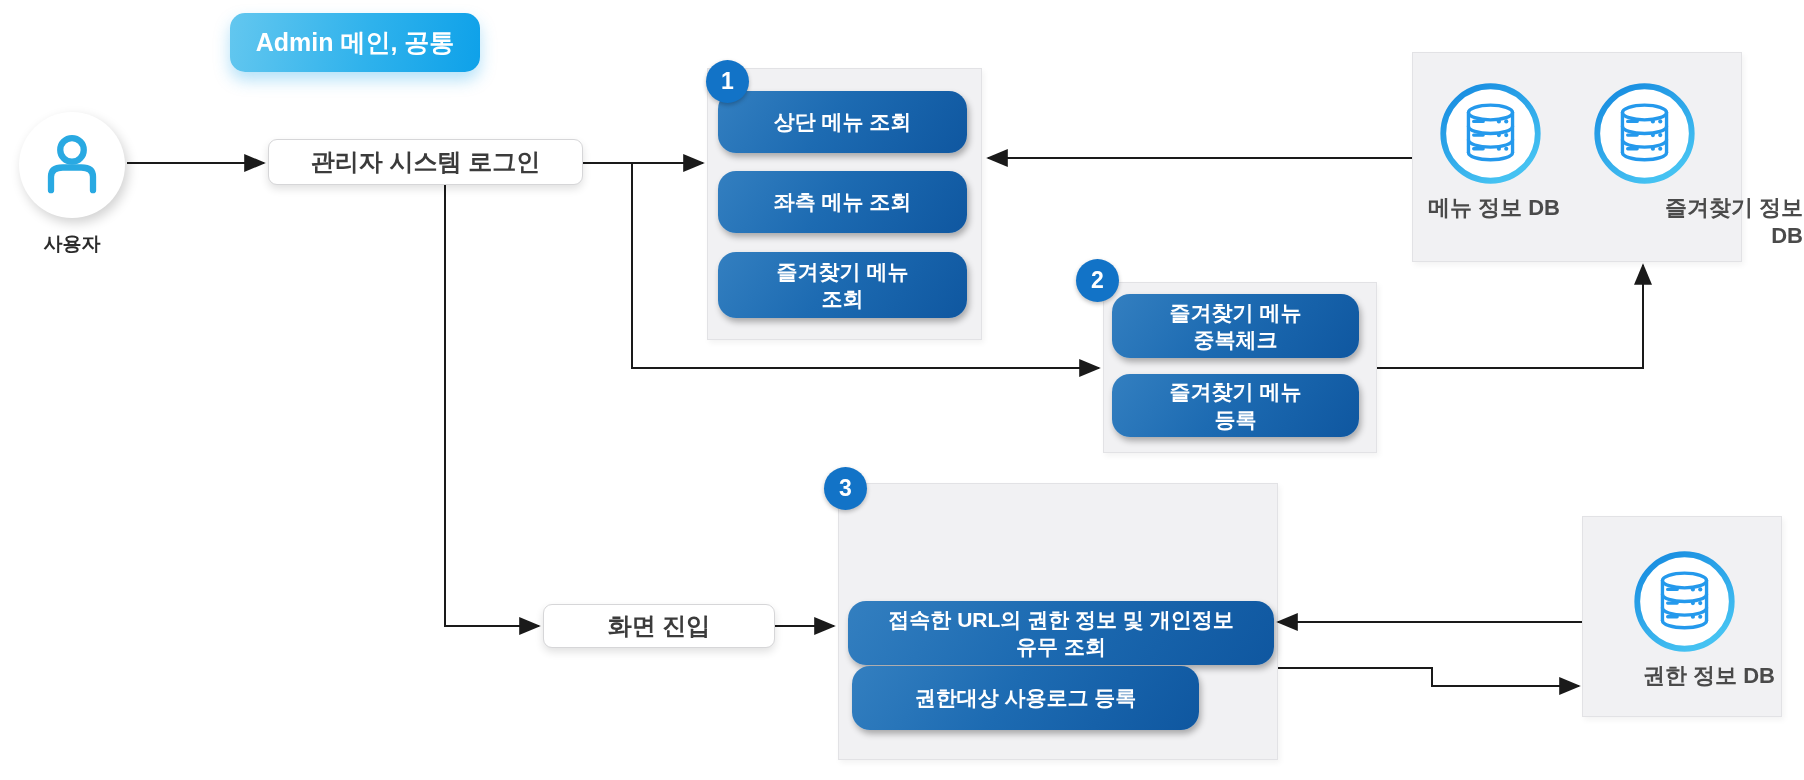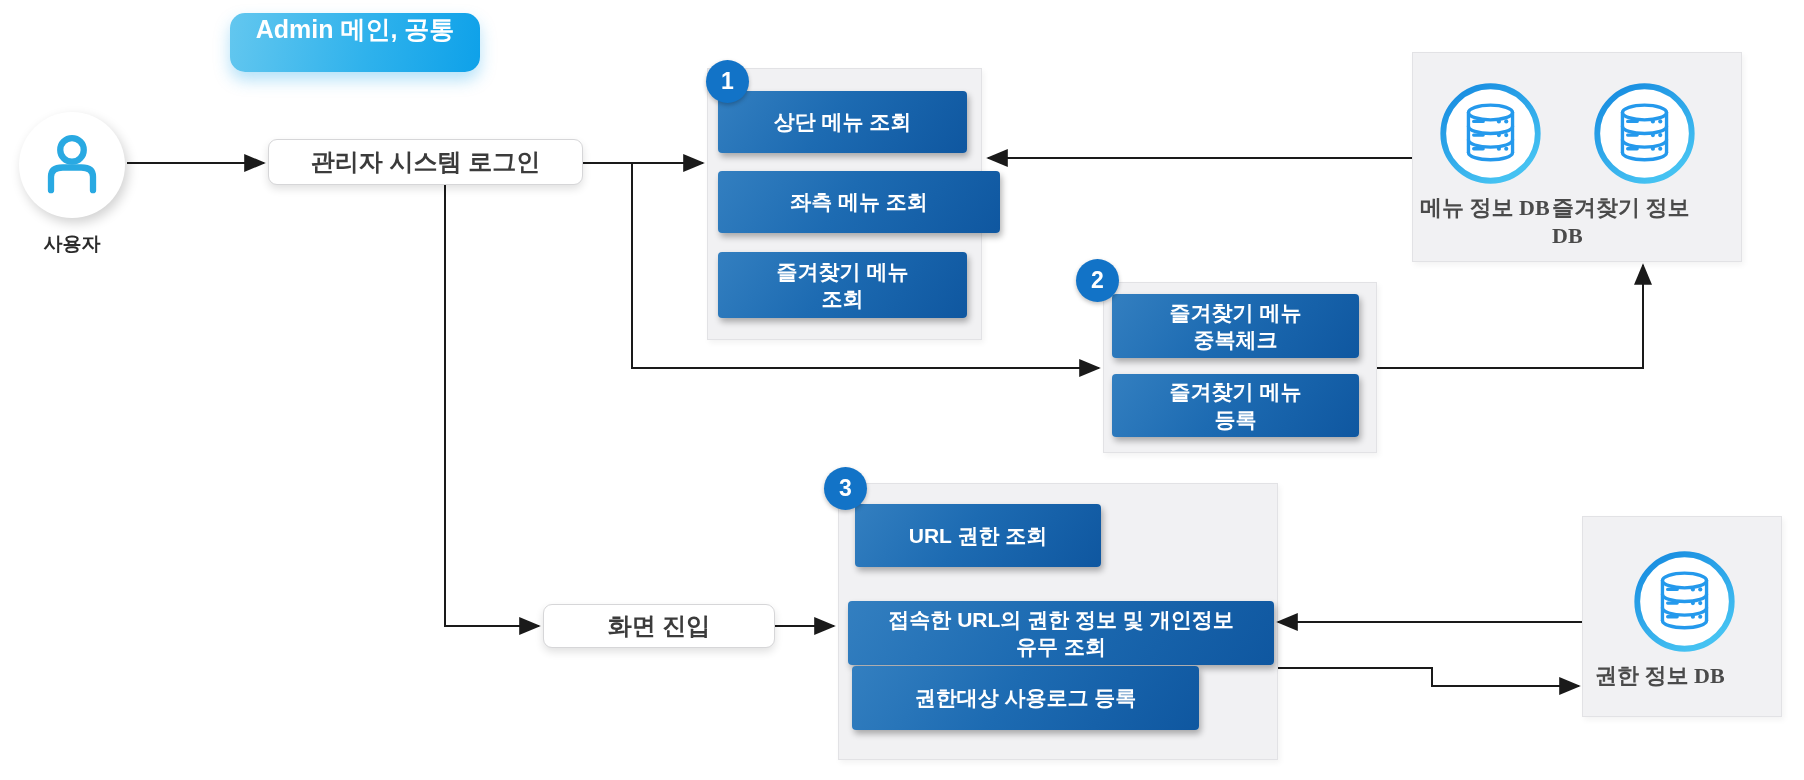--- a/index.html
+++ b/index.html
@@ -30,21 +30,21 @@
   }
 
   
   .btn {
     position:absolute;
     display:flex; align-items:center; justify-content:center;
     text-align:center;
     background:linear-gradient(125deg,#337fc0 0%,#1d6bb2 45%,#0f57a0 100%);
     color:#ffffff;
     font-weight:bold; font-size:21px; line-height:1.3;
-    border-radius:4px;
+    border-radius:18px;
     box-shadow:2px 4px 6px rgba(0,0,0,0.3);
     white-space:pre-line;
     z-index:3;
     padding:4px 10px;
   }
 
   
   .wbox {
     position:absolute;
     display:flex; align-items:center; justify-content:center;
@@ -69,21 +69,21 @@
     z-index:4;
   }
 
   
   .title-badge {
     position:absolute;
     left:230px; top:13px; width:250px; height:59px;
     border-radius:15px;
     background:linear-gradient(100deg,#63c7ef 0%,#2fb2ec 55%,#0ea1e9 100%);
     box-shadow:0 8px 16px rgba(40,170,235,0.35);
-    display:flex; align-items:flex-start; justify-content:center;
+    display:flex; align-items:center; justify-content:center;
     color:#ffffff; font-weight:bold; font-size:25px;
     z-index:3;
   }
 
   
   .actor-circle {
     position:absolute;
     left:19px; top:112px; width:106px; height:106px;
     background:#ffffff; border-radius:50%;
     box-shadow:3px 5px 12px rgba(0,0,0,0.18);
@@ -95,25 +95,24 @@
     left:10px; top:231px; width:124px;
     text-align:center;
     color:#2b2b2b; font-weight:bold; font-size:19px;
     z-index:3;
   }
 
   
   .db-icon { position:absolute; width:105px; height:105px; z-index:3; }
   .db-label {
     position:absolute;
-    text-align:left;
+    text-align:right;
     color:#4a4a4a; font-weight:bold; font-size:22px; line-height:1.25;
     white-space:pre-line;
     z-index:3;
-    font-family:Liberation Serif, serif;
   }
 
   .hidden-defs { position:absolute; width:0; height:0; }
 </style>
 </head>
 <body>
 
 <div class="stage">
 
   <svg class="hidden-defs" aria-hidden="true">
@@ -185,47 +184,46 @@
     <span>관리자 시스템 로그인</span>
   </div>
 
   <div class="wbox" style="left:543px; top:604px; width:232px; height:44px;">
     <span>화면 진입</span>
   </div>
 
   <div class="panel" style="left:707px; top:68px; width:275px; height:272px;"></div>
   <div class="numbadge" style="left:706px; top:60px;">1</div>
   <div class="btn" style="left:718px; top:91px; width:249px; height:62px;">상단 메뉴 조회</div>
-  <div class="btn" style="left:718px; top:171px; width:282px; height:62px;">좌측 메뉴 조회</div>
+  <div class="btn" style="left:718px; top:171px; width:249px; height:62px;">좌측 메뉴 조회</div>
   <div class="btn" style="left:718px; top:252px; width:249px; height:66px;">즐겨찾기 메뉴
 조회</div>
 
   <div class="panel" style="left:1103px; top:282px; width:274px; height:171px;"></div>
   <div class="numbadge" style="left:1076px; top:259px;">2</div>
   <div class="btn" style="left:1112px; top:294px; width:247px; height:64px;">즐겨찾기 메뉴
 중복체크</div>
   <div class="btn" style="left:1112px; top:374px; width:247px; height:63px;">즐겨찾기 메뉴
 등록</div>
 
   <div class="panel" style="left:838px; top:483px; width:440px; height:277px;"></div>
   <div class="numbadge" style="left:824px; top:467px;">3</div>
-  <div class="btn" style="left:855px; top:504px; width:246px; height:63px;">URL 권한 조회</div>
   <div class="btn" style="left:848px; top:589px; width:426px; height:64px;margin-top:12px;">접속한 URL의 권한 정보 및 개인정보
 유무 조회</div>
   <div class="btn" style="left:852px; top:666px; width:347px; height:64px;">권한대상 사용로그 등록</div>
 
   <div class="panel" style="left:1412px; top:52px; width:330px; height:210px;"></div>
   <svg class="db-icon" style="left:1438px; top:81px;">
       <use href="#dbIcon"></use>
     </svg>
   <svg class="db-icon" style="left:1592px; top:81px;">
       <use href="#dbIcon"></use>
     </svg>
   <div class="db-label" style="left:1420px; top:194px; width:140px;">메뉴 정보 DB</div>
-  <div class="db-label" style="left:1552px; top:194px; width:150px;">즐겨찾기 정보
+  <div class="db-label" style="left:1653px; top:194px; width:150px;">즐겨찾기 정보
 DB</div>
 
   <div class="panel" style="left:1582px; top:516px; width:200px; height:201px;"></div>
   <svg class="db-icon" style="left:1632px; top:549px;">
       <use href="#dbIcon"></use>
     </svg>
   <div class="db-label" style="left:1595px; top:662px; width:180px;">권한 정보 DB</div>
 
 </div>
 

